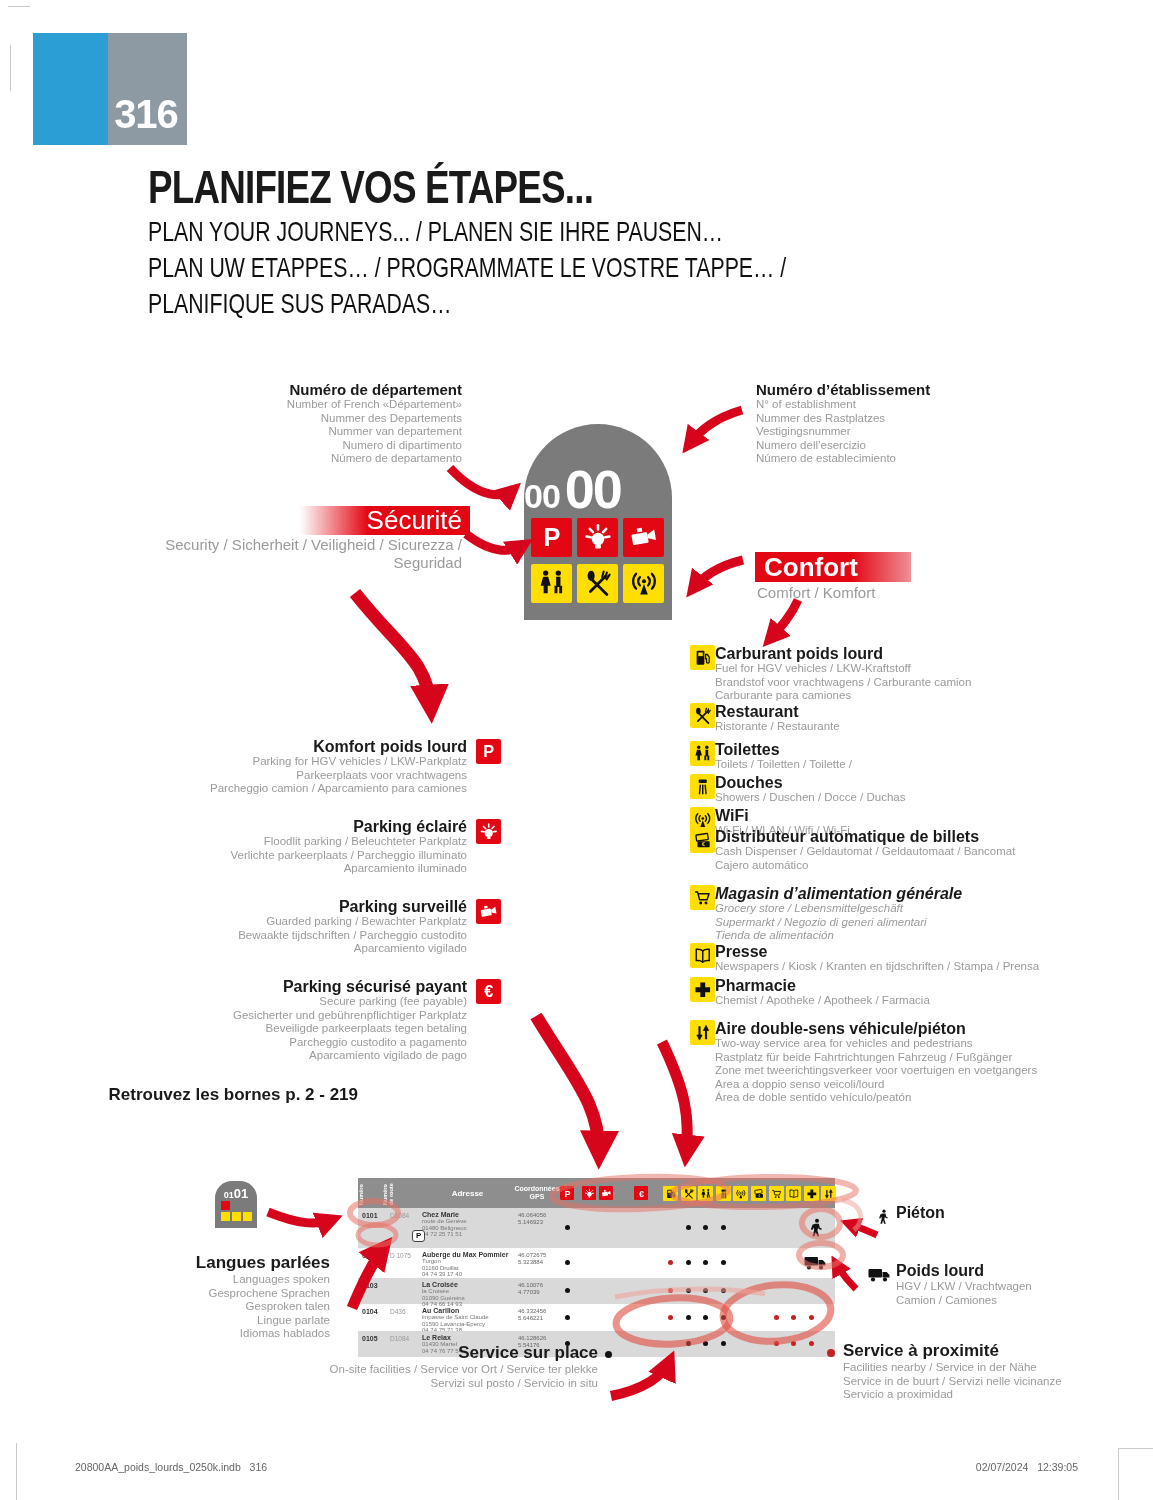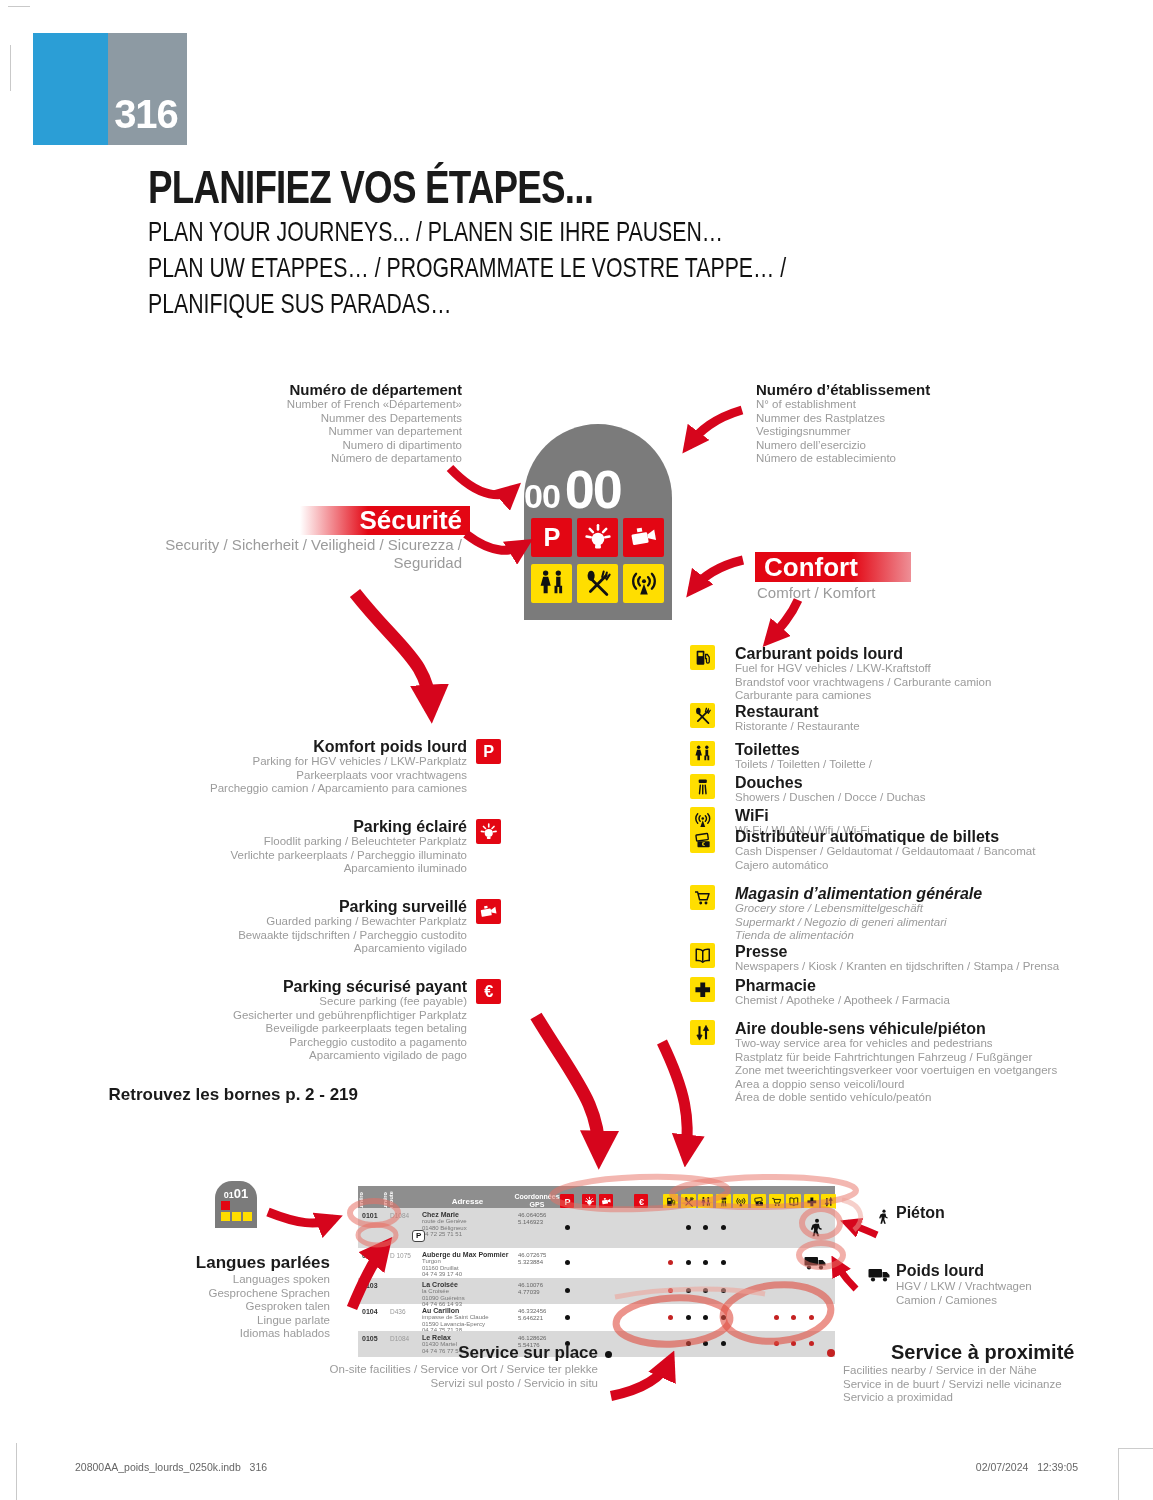--- a/index.html
+++ b/index.html
@@ -23,44 +23,44 @@
   #sign-nums{position:absolute;left:0;top:34px;width:100%;text-align:left;color:#fff;font-weight:bold;}
   #sign-nums .n1{font-size:34px;letter-spacing:-1px;}
   #sign-nums .n2{font-size:54px;letter-spacing:-2px;margin-left:5px;}
   .tile{display:flex;align-items:center;justify-content:center;border-radius:2px;}
   .tile svg{width:78%;height:78%;display:block;}
   .tile-red{background:var(--red);color:#fff;}
   .tile-yellow{background:var(--yellow);color:#111;}
   .sign-row{position:absolute;left:7px;display:flex;gap:5px;}
   .sign-row .tile{width:41px;height:39px;}
   
-  #sec-banner{left:300px;top:506px;width:170px;height:29px;background:linear-gradient(90deg,rgba(227,6,19,0) 0%,var(--red) 40%);color:#fff;font-size:26px;font-weight:bold;text-align:right;padding-right:8px;line-height:29px;box-sizing:border-box;}
+  #sec-banner{left:300px;top:506px;width:170px;height:29px;background:linear-gradient(90deg,rgba(227,6,19,0) 0%,var(--red) 40%);color:#fff;font-size:26px;font-weight:normal;text-align:right;padding-right:8px;line-height:29px;box-sizing:border-box;}
   #sec-lines{left:142px;top:536px;width:320px;}
   .mlines15{font-size:15px;line-height:18px;color:var(--text_gray);}
   #conf-banner{left:755px;top:552px;width:156px;height:30px;background:linear-gradient(90deg,var(--red) 62%,#ee8f96 100%);color:#fff;font-size:26px;font-weight:bold;padding-left:9px;line-height:30px;box-sizing:border-box;}
   #conf-lines{left:757px;top:584px;}
   
-  .svc{position:absolute;left:690px;display:flex;gap:20px;}
+  .svc{position:absolute;left:690px;display:flex;gap:0;}
   .svc .tile{width:25px;height:25px;flex:0 0 25px;}
   .svc .item-title{font-size:16px;font-weight:bold;line-height:17px;}
   .pk{position:absolute;}
   .pk .txt{position:absolute;width:345px;text-align:right;}
   .pk .item-title{font-size:16px;font-weight:bold;line-height:17px;}
   .pk .tile{position:absolute;width:25px;height:25px;}
   
   .blk-title-lg{font-size:17px;font-weight:bold;}
   
   #mini-sign{left:215px;top:1181px;width:42px;height:47px;background:var(--sign_gray);border-radius:17px 17px 0 0;}
   #mini-nums{position:absolute;left:0;top:3px;width:100%;text-align:center;color:#fff;font-weight:bold;}
   #mini-nums .n1{font-size:9px;}
   #mini-nums .n2{font-size:13px;}
   .mini-sq{position:absolute;width:9px;height:9px;}
   
   #table{left:358px;top:1178px;width:477px;height:179px;font-size:6px;}
-  .thead{position:absolute;left:0;top:8px;width:477px;height:30px;background:var(--table_header);}
+  .thead{position:absolute;left:0;top:0;width:477px;height:30px;background:var(--table_header);}
   .vlabel{position:absolute;bottom:3px;transform-origin:0 100%;transform:rotate(-90deg);font-size:5.5px;font-weight:bold;color:#fff;line-height:6px;width:26px;}
   .hcell{position:absolute;color:#fff;font-weight:bold;text-align:center;}
   .hticon{position:absolute;top:8px;width:14px;height:14px;border-radius:1px;}
   .hticon svg{width:78%;height:78%;}
   .trow{position:absolute;left:0;width:477px;}
   .row-gray{background:var(--row_alt);}
   .c-num{position:absolute;left:4px;top:4px;font-size:7px;font-weight:bold;color:#333;}
   .c-route{position:absolute;left:32px;top:4px;font-size:6.5px;color:#999;}
   .c-addr{position:absolute;left:64px;top:3px;width:92px;}
   .c-addr b{font-size:7px;color:#333;}
@@ -703,21 +703,21 @@
     </span>
   <div class="abs" style="left:896px;top:1262px;width:240px;">
     <div class="ann-title">Poids lourd</div>
     <div class="mlines">
         <div>HGV / LKW / Vrachtwagen</div>
         <div>Camion / Camiones</div>
       </div>
   </div>
   <span class="bullet" style="left:827px;top:1349px;background:var(--nearby_dot);"></span>
   <div class="abs" style="left:843px;top:1341px;width:280px;">
-    <div class="ann-title" style="font-size:20px;margin-left:48px;">Service à proximité</div>
+    <div class="ann-title" style="font-size:17px;">Service à proximité</div>
     <div class="mlines">
         <div>Facilities nearby / Service in der Nähe</div>
         <div>Service in de buurt / Servizi nelle vicinanze</div>
         <div>Servicio a proximidad</div>
       </div>
   </div>
   <span class="bullet" style="left:605px;top:1351px;background:var(--onsite_dot);width:7px;height:7px;"></span>
   <div class="abs right" style="left:290px;top:1343px;width:308px;">
     <div class="ann-title" style="font-size:17px;">Service sur place</div>
     <div class="mlines">

